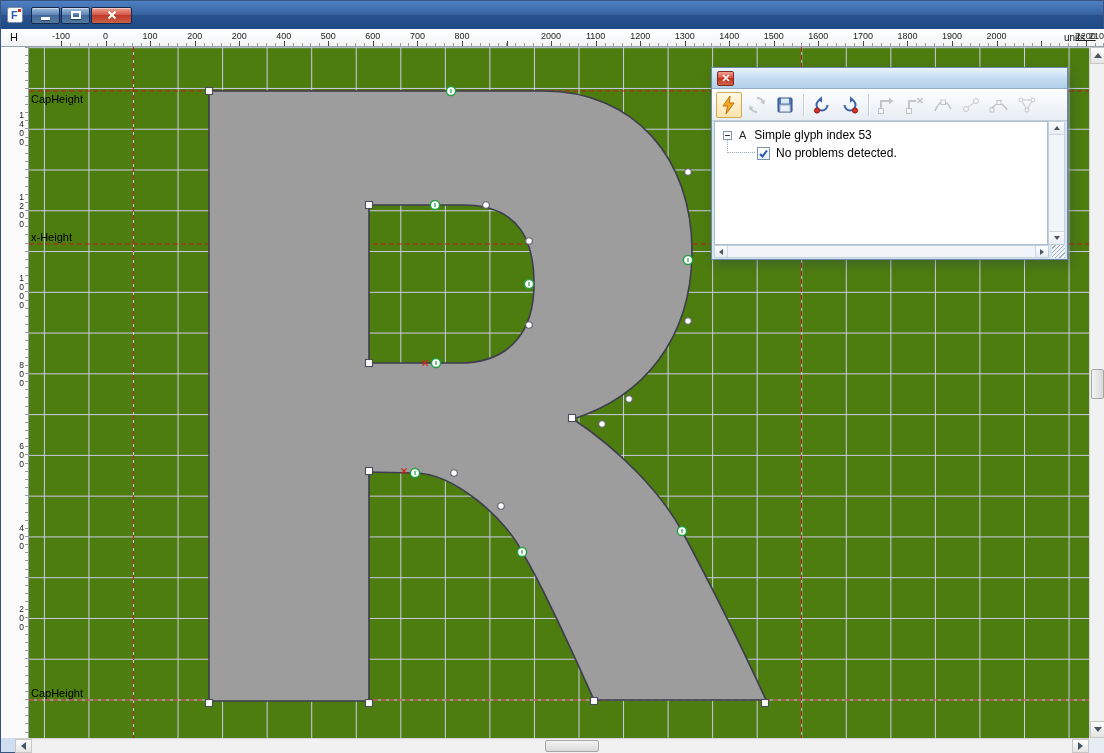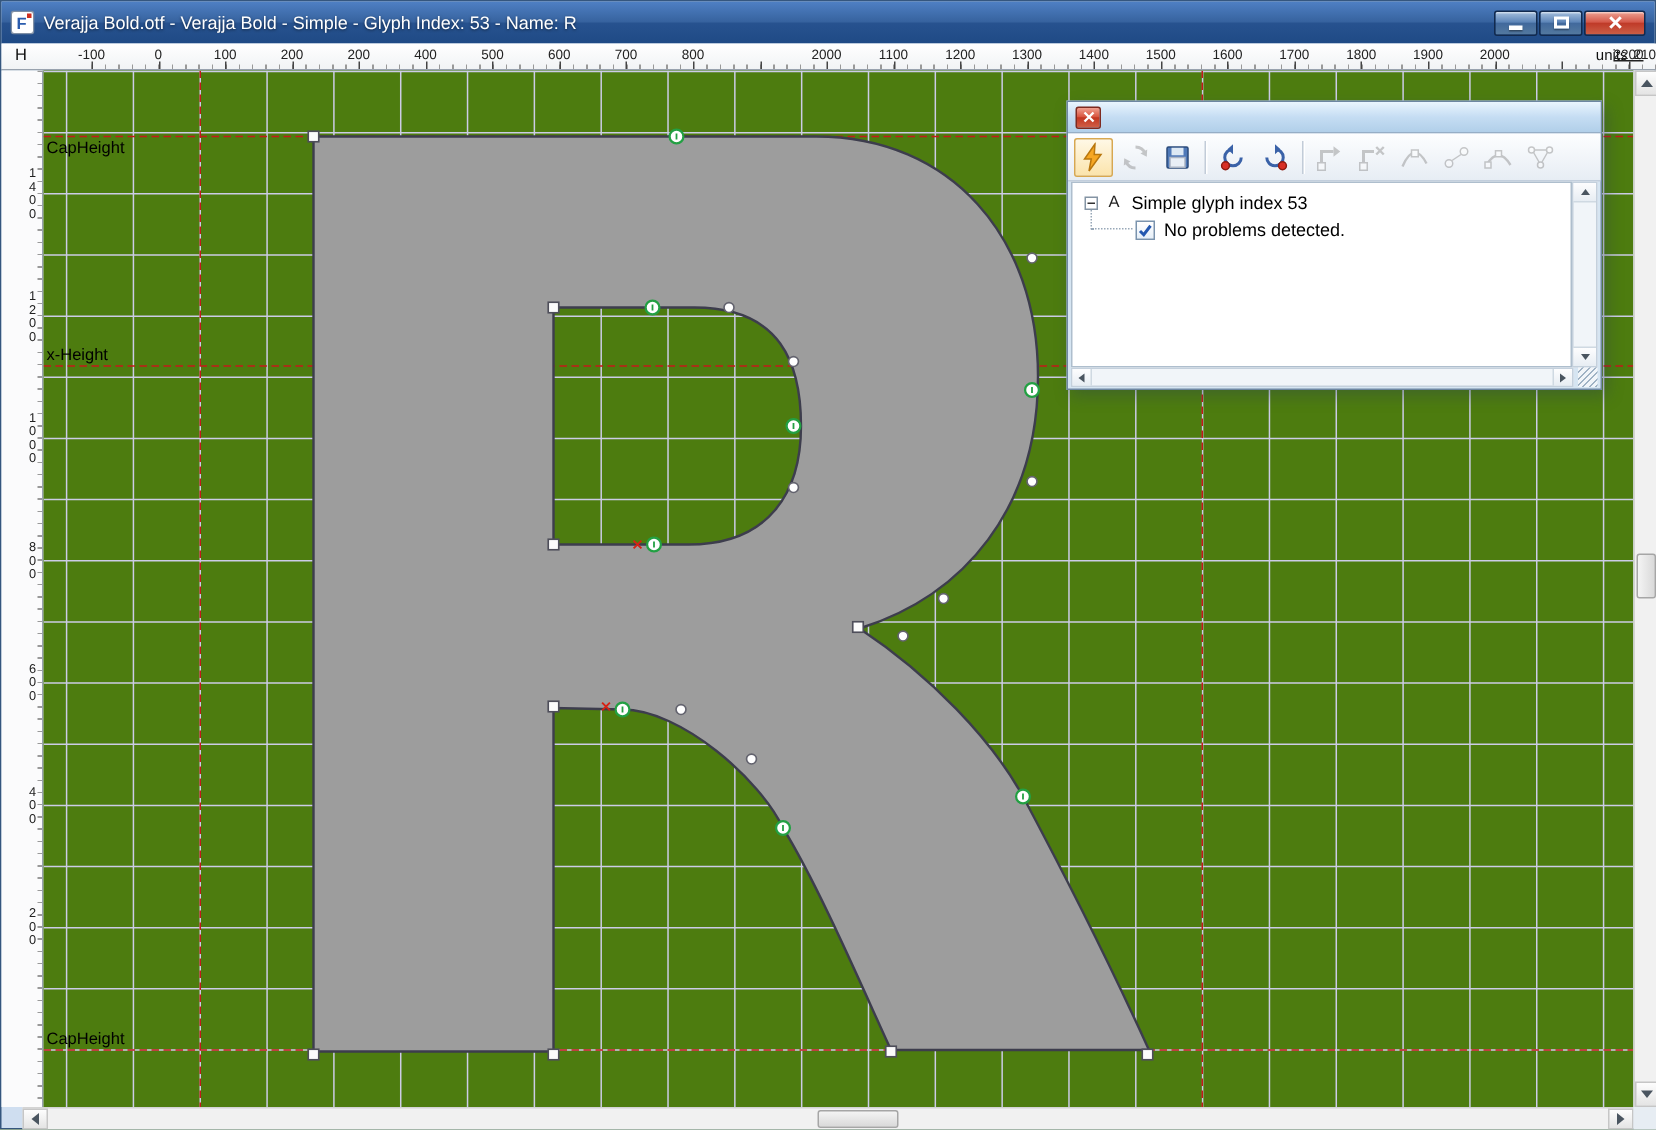--- a/index.html
+++ b/index.html
@@ -128,21 +128,20 @@
 <body>
 
 <div class="window">
 
   <div class="titlebar">
     <svg class="app-icon" width="16" height="16">
       <rect x="0.5" y="0.5" width="15" height="15" rx="2" fill="#ffffff" stroke="#7f8fa5"></rect>
       <text x="4" y="12" font-size="11" font-weight="bold" fill="#2a5cae" font-family="Liberation Sans, sans-serif">F</text>
       <rect x="11" y="2" width="3" height="3" fill="#d03020"></rect>
     </svg>
-    <div class="title-text">Verajja Bold.otf - Verajja Bold - Simple - Glyph Index: 53 - Name: R</div>
     <div class="winbtns">
       <div class="winbtn">
         <span class="ico-min"></span>
       </div>
       <div class="winbtn">
         <span class="ico-max"></span>
       </div>
       <div class="winbtn close">
         <svg width="10" height="10">
           <path d="M1.5,1.5 L8.5,8.5 M8.5,1.5 L1.5,8.5" stroke="#ffffff" stroke-width="2"></path>

